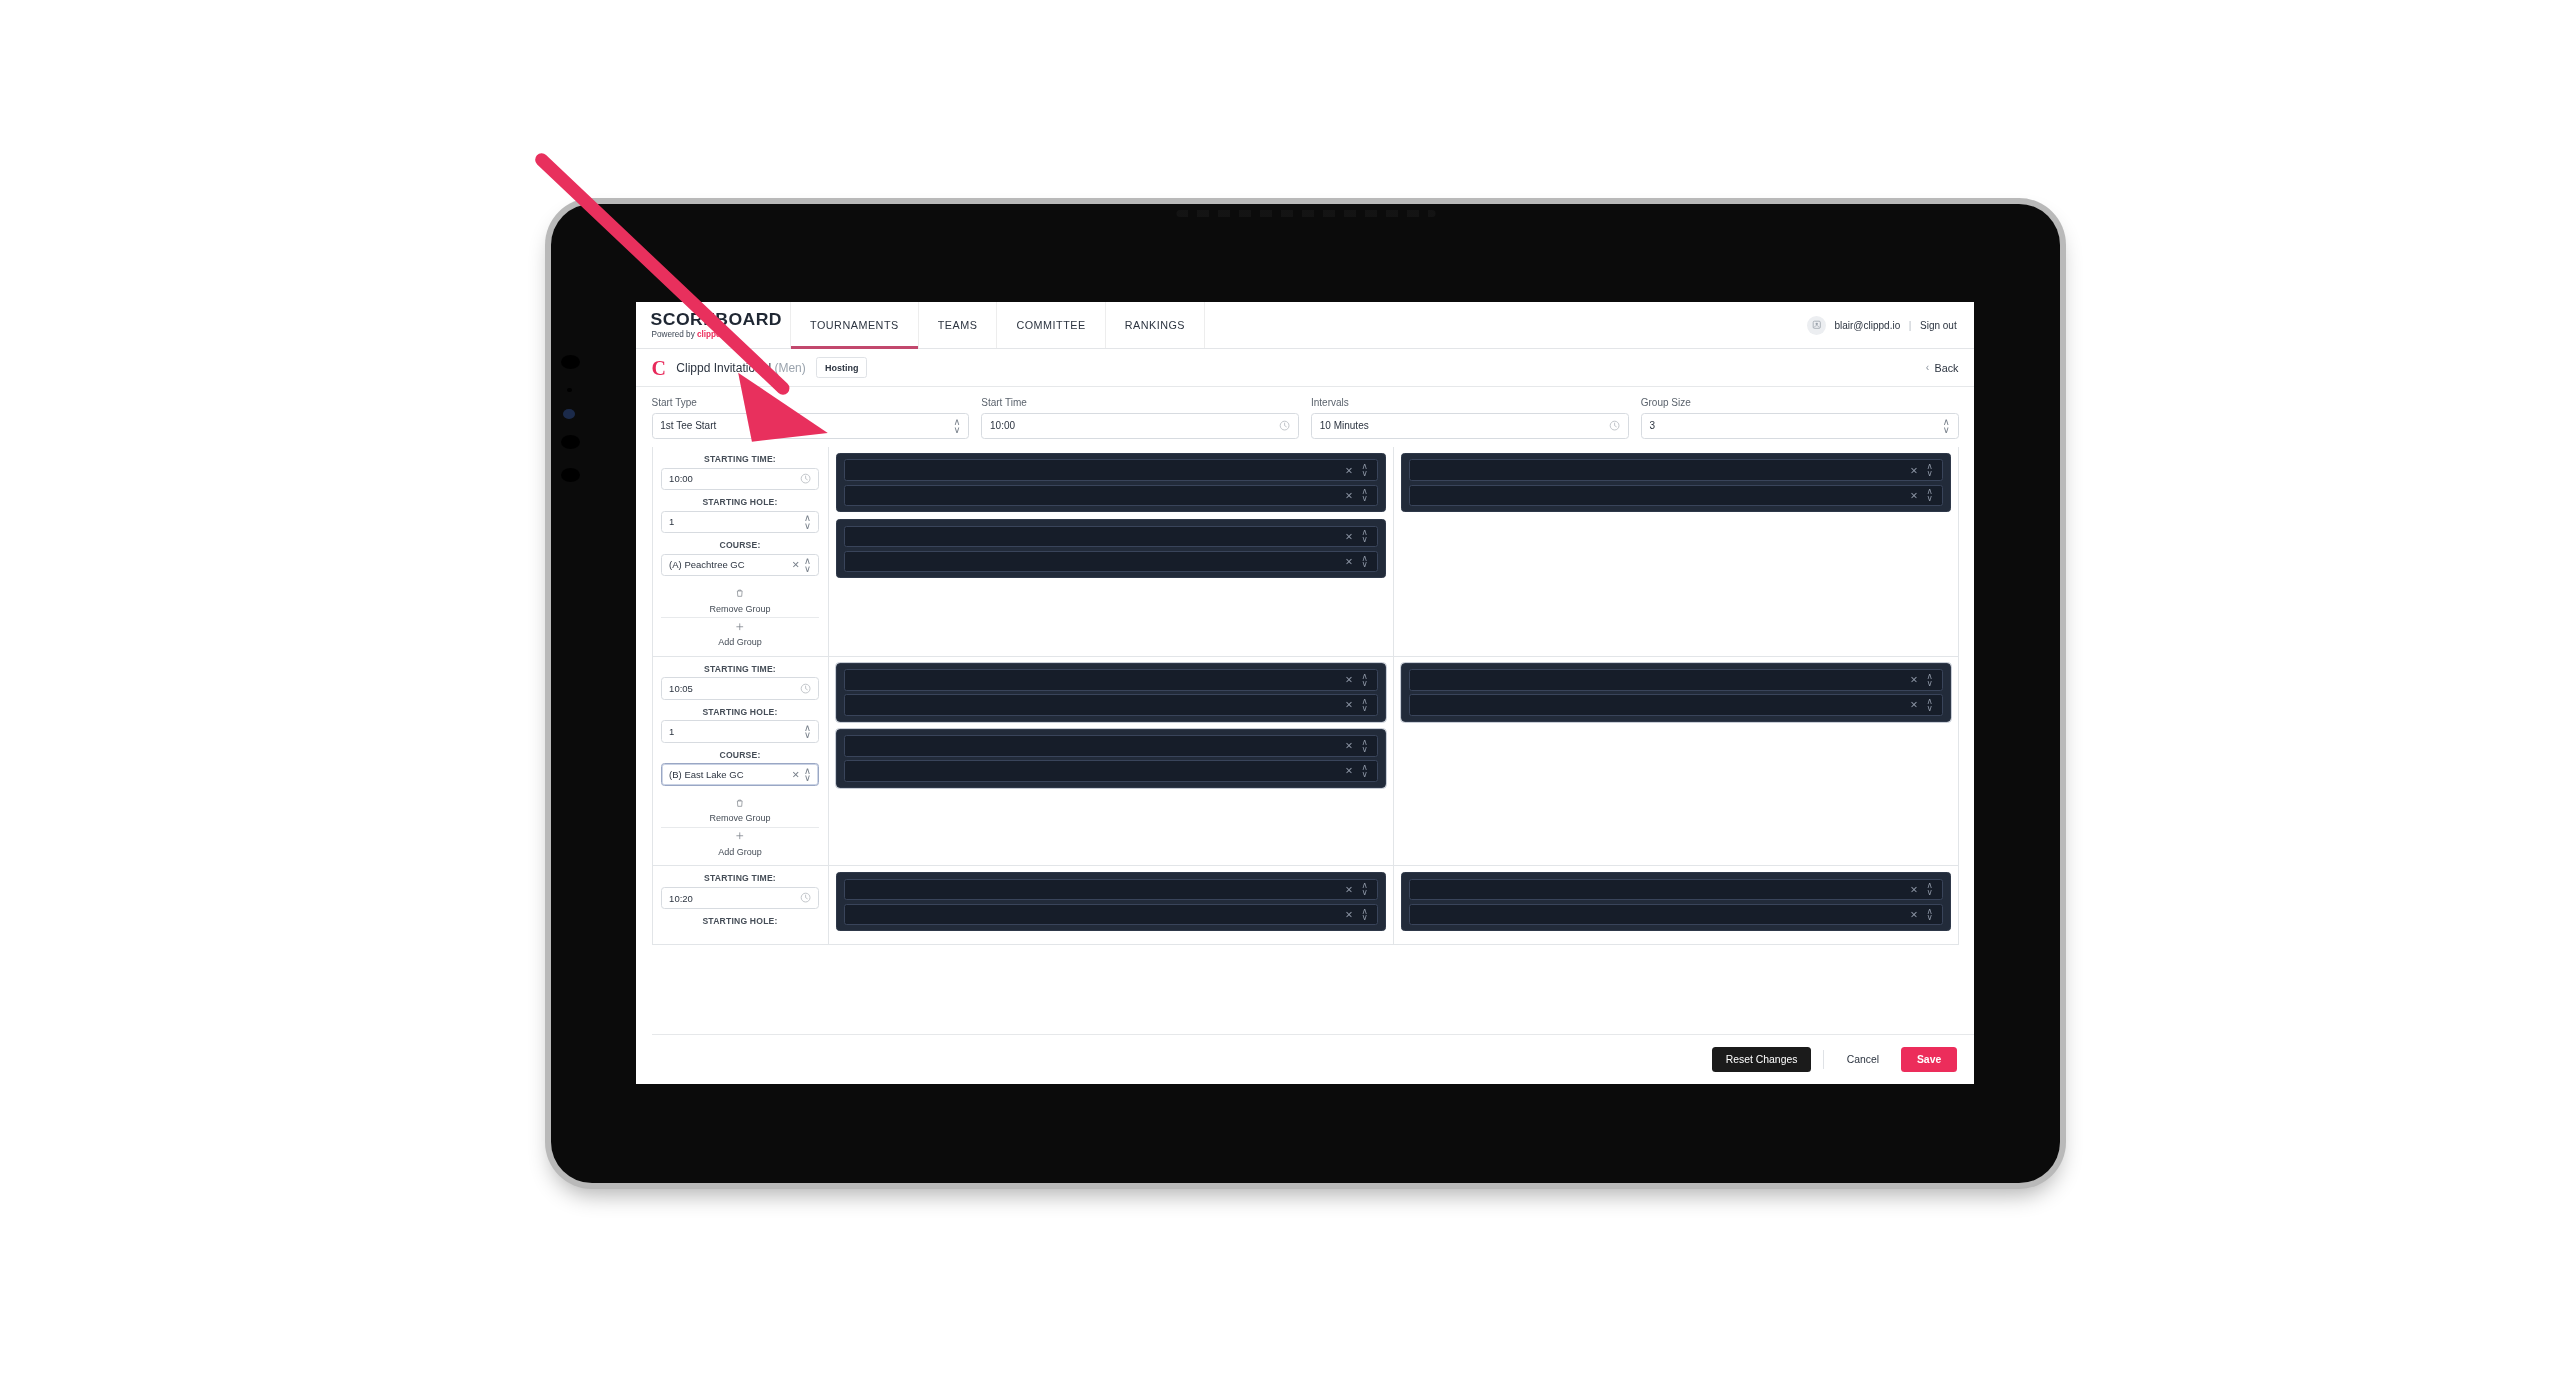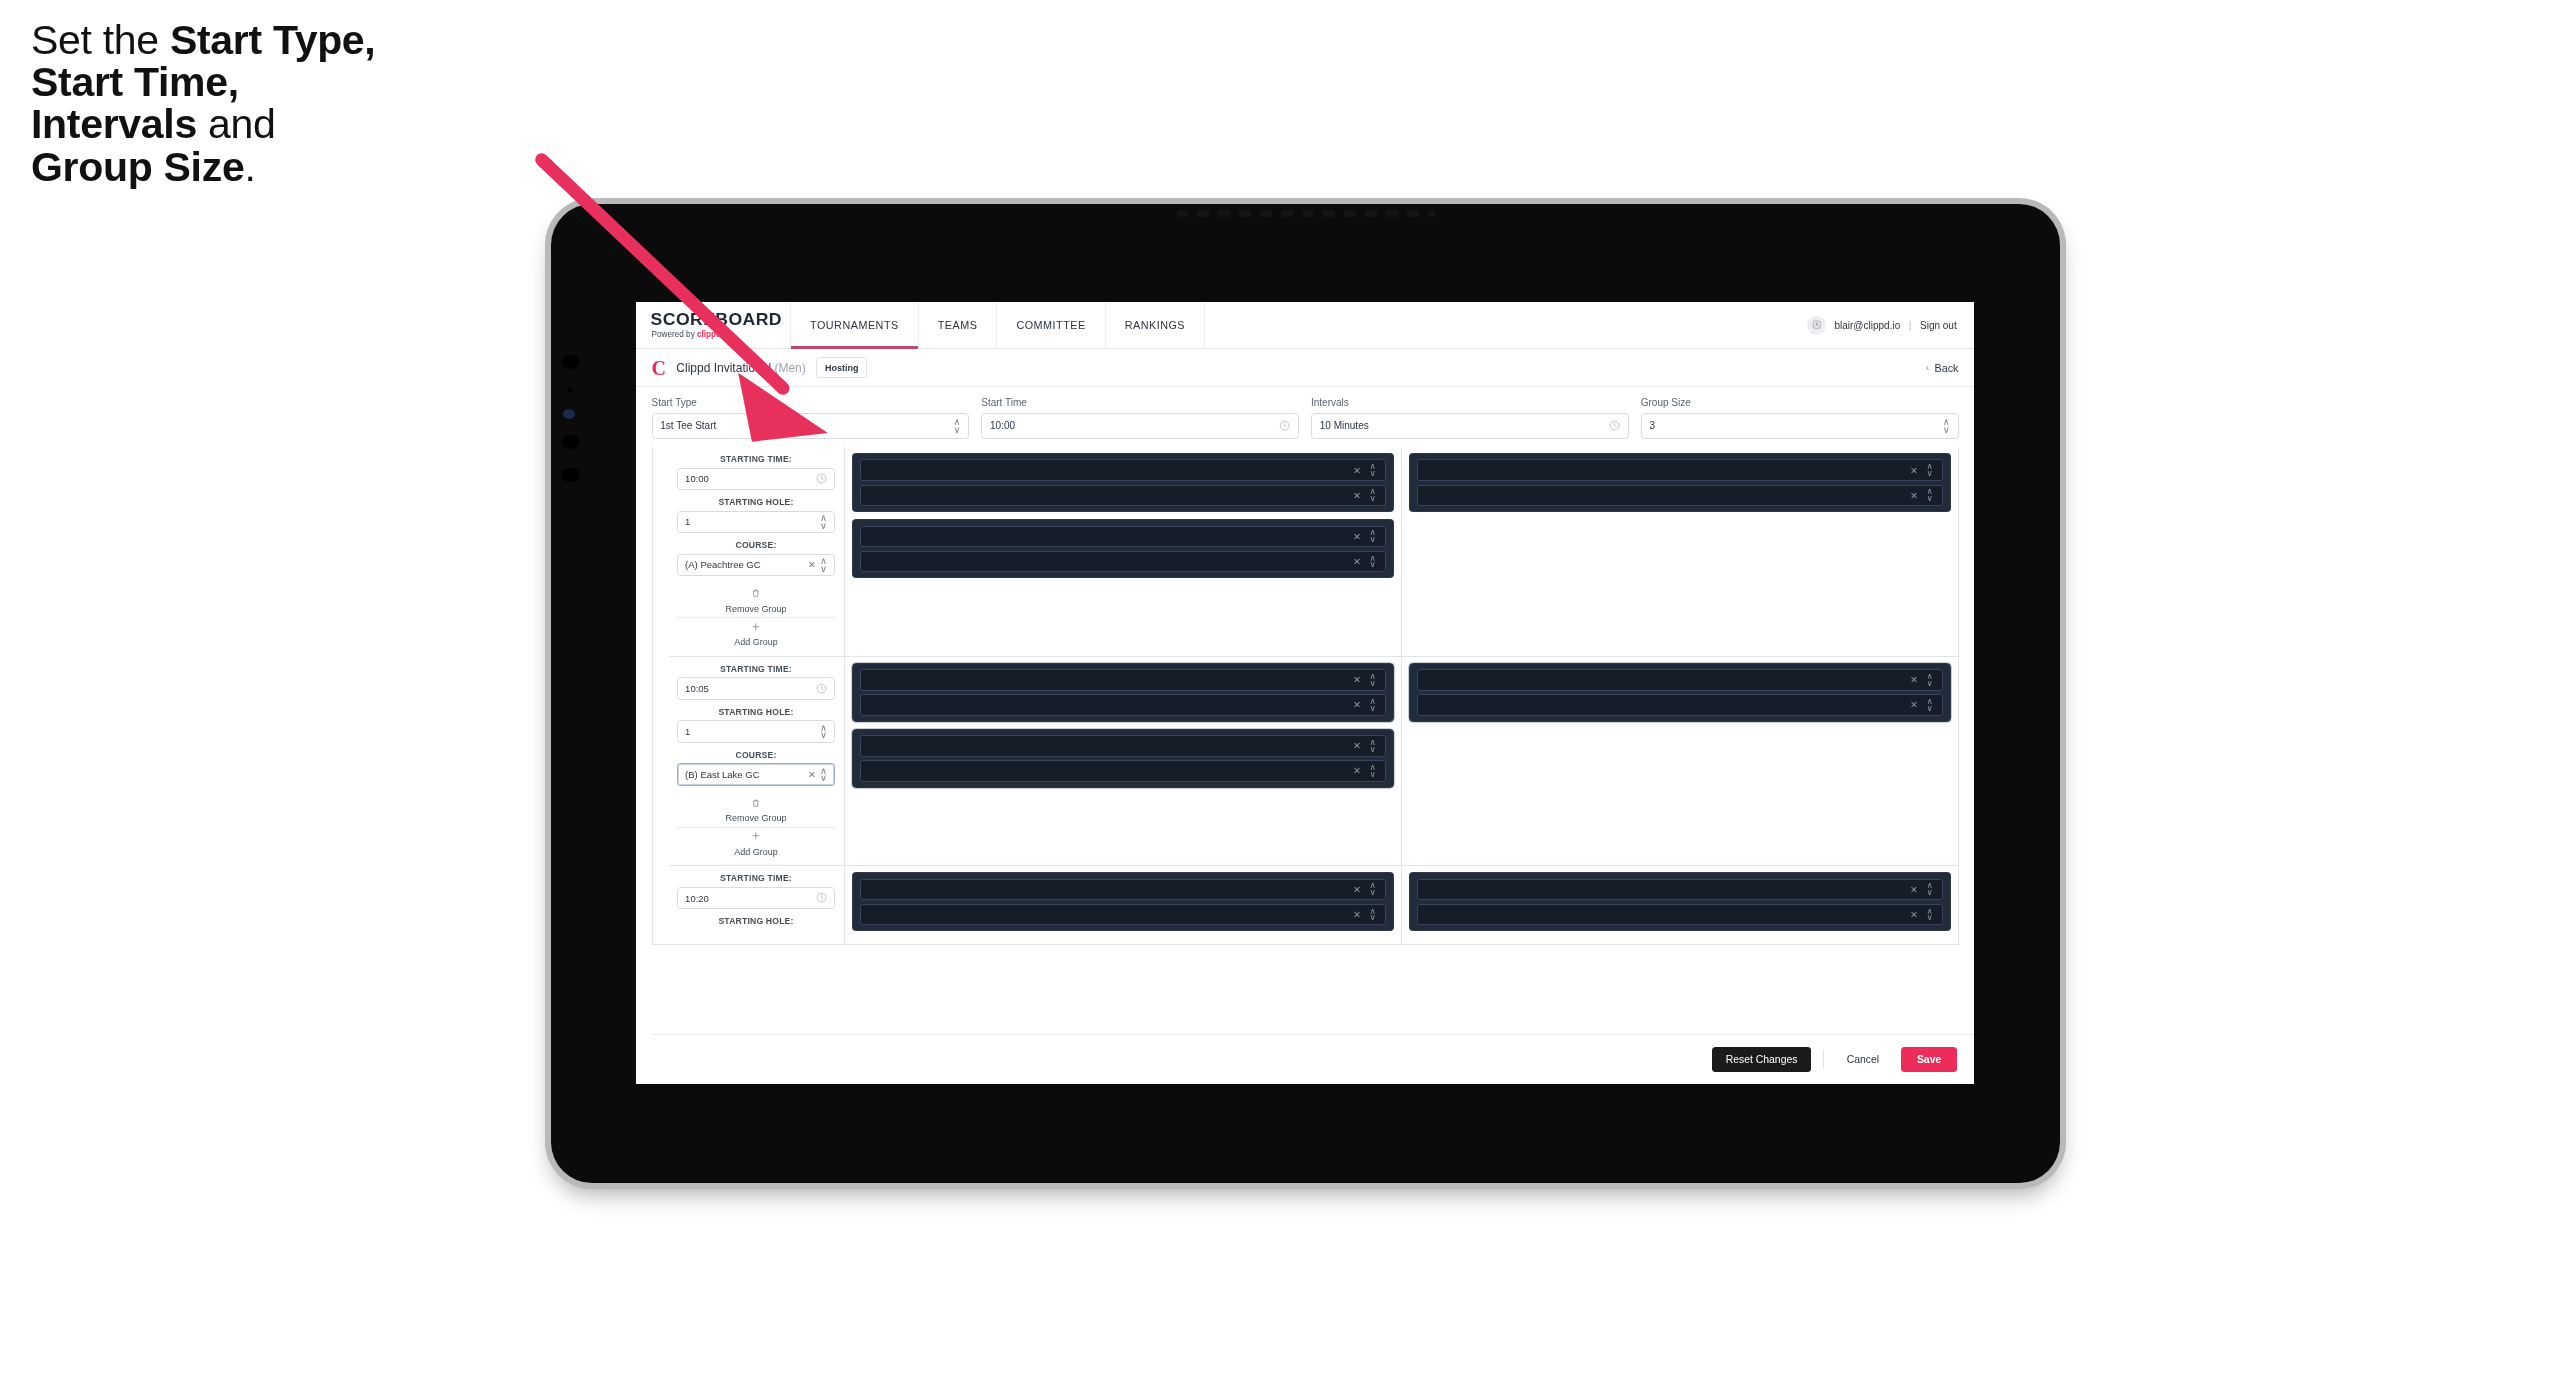--- a/index.html
+++ b/index.html
@@ -124,21 +124,21 @@
     display:flex; align-items:center; justify-content:center;
     font-size:10px; letter-spacing:0.2px; border-right:0.9px solid #6a7284;
   }
   .th:last-child { border-right:none; }
   .th-tee { width: 176px; }
   .th-t1 { flex:1; }
   .th-t2 { flex:1; }
 
   .tbl-body { margin: 0 15.5px; border:0.9px solid #e2e5e8; border-top:none; background:#fff; }
 
-  .trow { display:flex; border-bottom:0.9px solid #e2e5e8;margin-left:16px; }
+  .trow { display:flex; border-bottom:0.9px solid #e2e5e8; }
   .trow:last-child { border-bottom:none; }
 
   .cell-tee {
     width: 176px; border-right:0.9px solid #e2e5e8;
     padding: 7px 8.6px 5.2px 8.6px; display:flex; flex-direction:column; align-items:center;
   }
   .mini-label {
     font-size:8.6px; font-weight:700; color:#454d57; letter-spacing:0.2px;
     text-align:center; margin-bottom:3.5px;
   }
@@ -184,26 +184,20 @@
   .btn-reset { background:#1b1b1b; color:#fff; padding:7px 14px; font-weight:500; }
   .btn-divider { width:0.9px; height:19px; background:#dfe2e6; }
   .btn-cancel { color:#2c3440; padding:7px 10.4px; background:transparent; }
   .btn-save { background:#ec2d5b; color:#fff; padding:7px 15.5px; font-weight:600; }
 </style>
 </head>
 <body>
 
 <div id="stage">
 
-  <div class="caption">
-    <span>Set the </span><b>Start Type,</b><br>
-    <b>Start Time,</b><br>
-    <b>Intervals</b><span> and</span><br>
-    <b>Group Size</b><span>.</span>
-  </div>
 
   <div class="tablet">
     <div class="tablet-speaker"></div>
     <div class="bezel-dot" style="left:9.5px;top:151px;width:19px;height:14px;"></div>
     <div class="bezel-dot" style="left:16.4px;top:184px;width:4.3px;height:4.3px;"></div>
     <div class="bezel-dot" style="left:12px;top:205px;width:12px;height:10.4px;background:#1b2a4a;"></div>
     <div class="bezel-dot" style="left:9.5px;top:231px;width:19px;height:14px;"></div>
     <div class="bezel-dot" style="left:9.5px;top:264px;width:19px;height:14px;"></div>
 
     <div class="viewport">

